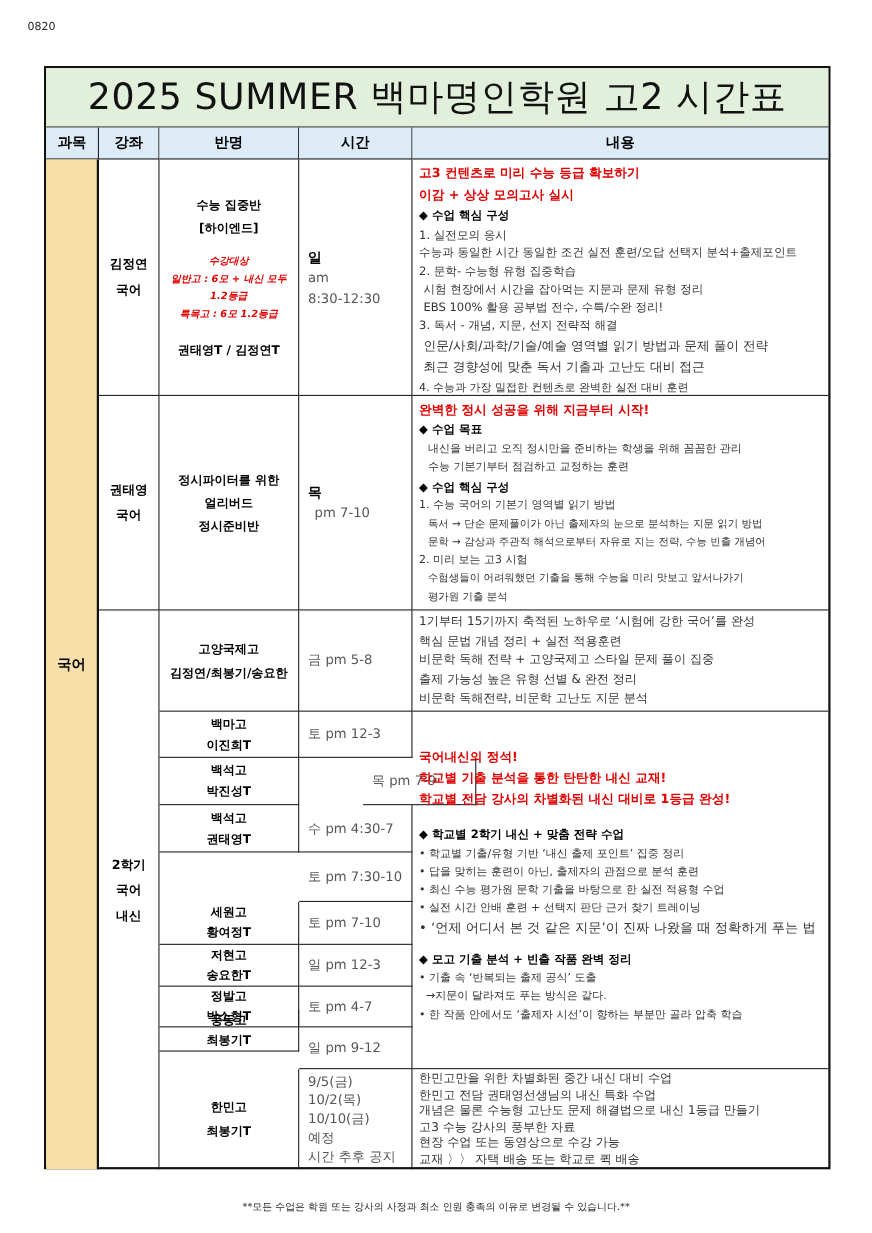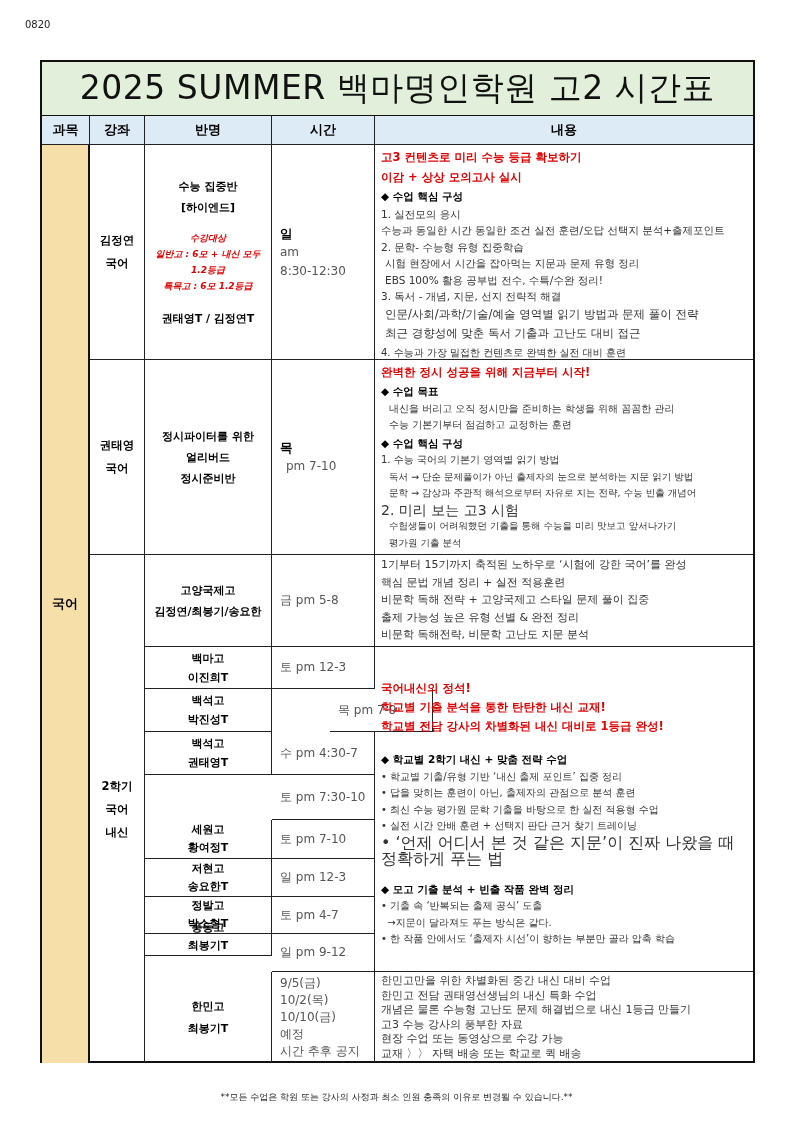--- a/index.html
+++ b/index.html
@@ -110,21 +110,21 @@
   </div>
   <div class="cell content" style="left:333px;top:298px;width:378px;height:195px;border-right:none;">
     <div class="red">완벽한 정시 성공을 위해 지금부터 시작!</div>
     <div class="head">◆ 수업 목표</div>
     <div class="tight ind2" style="font-size:10px">내신을 버리고 오직 정시만을 준비하는 학생을 위해 꼼꼼한 관리</div>
     <div class="tight ind2" style="font-size:10px">수능 기본기부터 점검하고 교정하는 훈련</div>
     <div class="head">◆ 수업 핵심 구성</div>
     <div class="tight" style="font-size:10px">1. 수능 국어의 기본기 영역별 읽기 방법</div>
     <div class="tight ind2" style="font-size:9.5px">독서 → 단순 문제풀이가 아닌 출제자의 눈으로 분석하는 지문 읽기 방법</div>
     <div class="tight ind2" style="font-size:9.5px">문학 → 감상과 주관적 해석으로부터 자유로 지는 전략, 수능 빈출 개념어</div>
-    <div class="tight" style="font-size:14px">2. 미리 보는 고3 시험</div>
+    <div class="tight" style="font-size:10px">2. 미리 보는 고3 시험</div>
     <div class="tight ind2" style="font-size:9.5px">수험생들이 어려워했던 기출을 통해 수능을 미리 맛보고 앞서나가기</div>
     <div class="tight ind2" style="font-size:9.5px">평가원 기출 분석</div>
   </div>
 
   <div class="cell center" style="left:48px;top:493px;width:55px;height:508px;border-bottom:none;align-items:center;">
     <div class="teacher">2학기</div>
     <div class="teacher">국어</div>
     <div class="teacher">내신</div>
   </div>
 
@@ -206,21 +206,21 @@
   <div class="cell content" style="left:333px;top:585px;width:378px;height:325px;border-right:none;padding-top:32px;">
     <div class="red" style="line-height:19px">국어내신의 정석!</div>
     <div class="red" style="line-height:19px">학교별 기출 분석을 통한 탄탄한 내신 교재!</div>
     <div class="red" style="line-height:19px">학교별 전담 강사의 차별화된 내신 대비로 1등급 완성!</div>
     <div style="height:14px"></div>
     <div class="head">◆ 학교별 2학기 내신 + 맞춤 전략 수업</div>
     <div class="tight" style="font-size:10px">• 학교별 기출/유형 기반 ‘내신 출제 포인트’ 집중 정리</div>
     <div class="tight" style="font-size:10px">• 답을 맞히는 훈련이 아닌, 출제자의 관점으로 분석 훈련</div>
     <div class="tight" style="font-size:10px">• 최신 수능 평가원 문학 기출을 바탕으로 한 실전 적용형 수업</div>
     <div class="tight" style="font-size:10px">• 실전 시간 안배 훈련 + 선택지 판단 근거 찾기 트레이닝</div>
-    <div class="tight" style="font-size:16px">• ‘언제 어디서 본 것 같은 지문’이 진짜 나왔을 때 정확하게 푸는 법</div>
+    <div class="tight" style="font-size:12px">• ‘언제 어디서 본 것 같은 지문’이 진짜 나왔을 때 정확하게 푸는 법</div>
     <div style="height:12px"></div>
     <div class="head">◆ 모고 기출 분석 + 빈출 작품 완벽 정리</div>
     <div class="tight" style="font-size:10px">• 기출 속 ‘반복되는 출제 공식’ 도출</div>
     <div class="tight" style="font-size:10px;white-space:pre">  →지문이 달라져도 푸는 방식은 같다.</div>
     <div class="tight" style="font-size:10px">• 한 작품 안에서도 ‘출제자 시선’이 향하는 부분만 골라 압축 학습</div>
   </div>
 
   <div class="cell center" style="left:103px;top:910px;width:127px;height:91px;border-bottom:none;">
     <div class="cls" style="line-height:22px">한민고</div>
     <div class="cls" style="line-height:22px">최봉기T</div>

